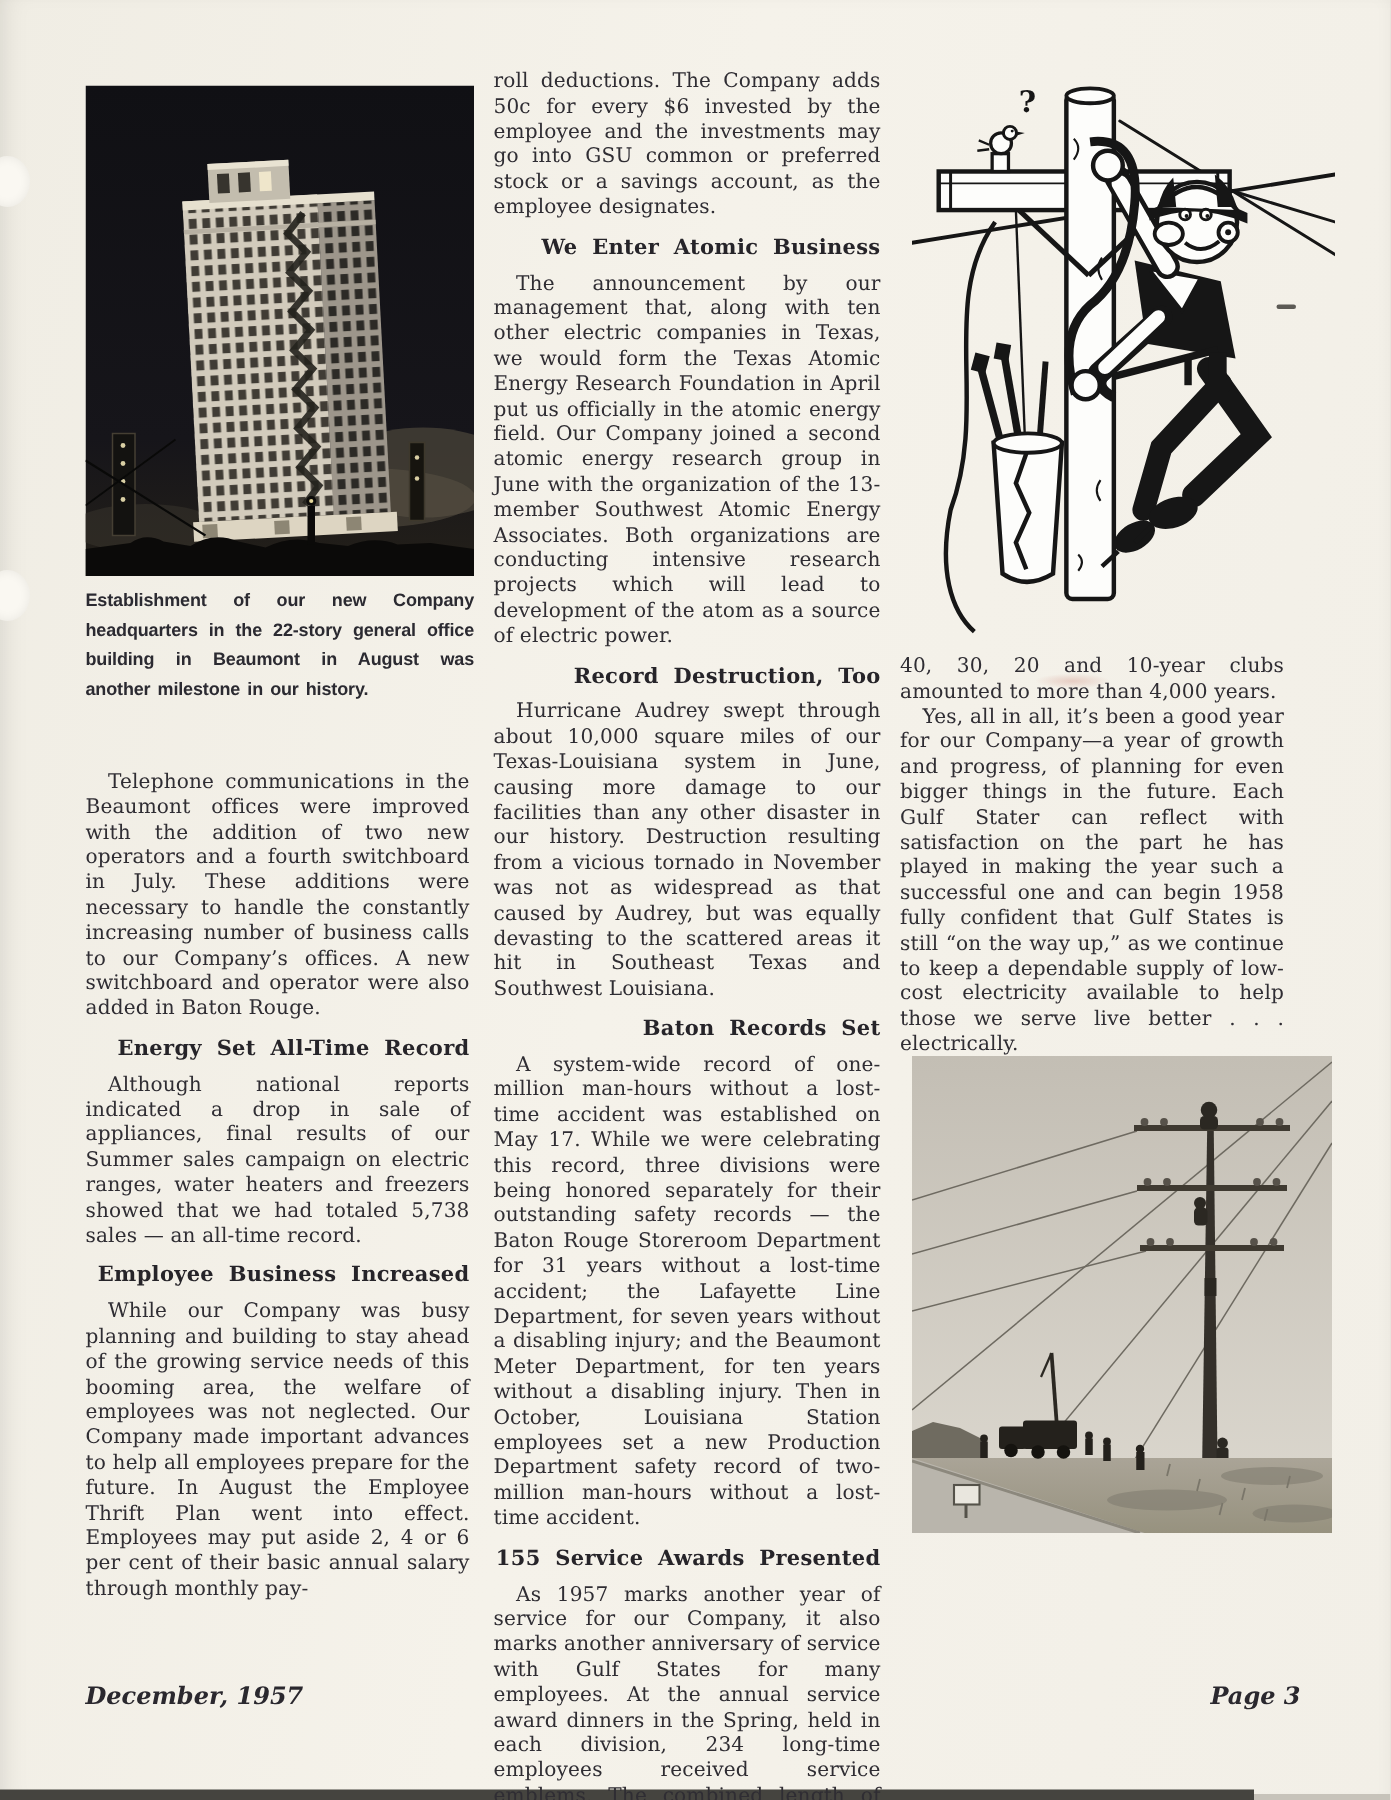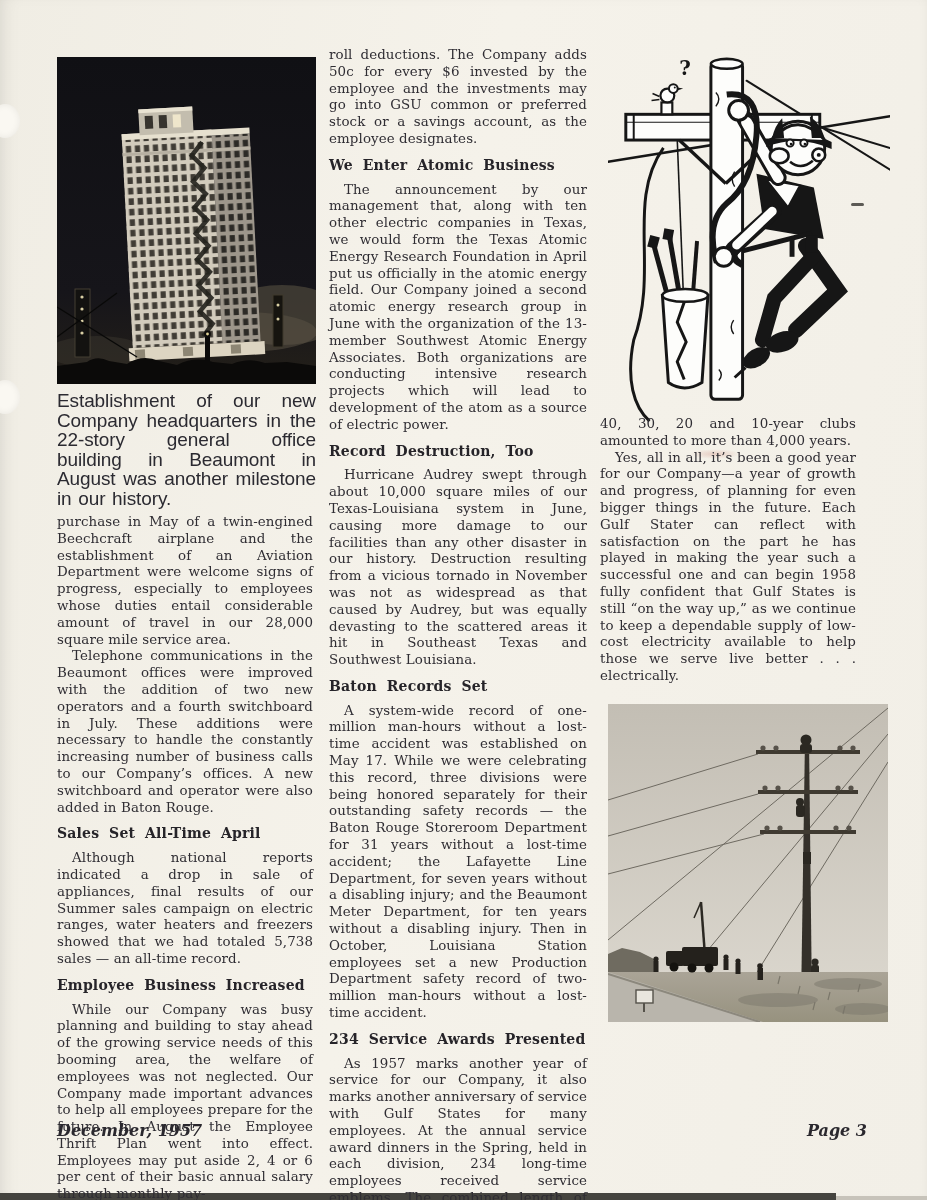--- a/index.html
+++ b/index.html
@@ -22,29 +22,29 @@
   figure{margin:0; padding:0; position:absolute;}
   .photo-building{left:57px; top:57px; width:259px; height:327px;}
   .cartoon{left:608px; top:52px; width:282px; height:373px;}
   .photo-trans{left:608px; top:704px; width:280px; height:318px;}
   figure svg{display:block;}
   
   .body-col{position:absolute; text-align:justify; font-size:13.4px; line-height:16.8px;
     letter-spacing:.1px;}
   .col-left{left:57px;  top:514px; width:256px;}
   .col-mid{left:329px;  top:47px;  width:258px;}
-  .col-right{left:600px; top:416px; width:256px;}
+  .col-right{left:600px; top:437px; width:256px;}
   .body-col p{margin:0;}
   .body-col p.indent{text-indent:15px;}
   .body-col h3{
-    margin:9px 0 8px; font-size:14px; font-weight:bold; text-align:left;
+    margin:9px 0 8px; font-size:14px; font-weight:bold; text-align:right;
     word-spacing:.34em; letter-spacing:.2px; color:#262429;}
   
-  .caption{position:absolute; font-family:"Liberation Sans", sans-serif; font-weight:normal;
-    font-size:19px; line-height:19.6px; text-align:justify; color:#2b2a31; letter-spacing:-.1px;
+  .caption{position:absolute; font-family:"Liberation Sans", sans-serif; font-weight:bold;
+    font-size:12px; line-height:19.6px; text-align:justify; color:#2b2a31; letter-spacing:-.1px;
     word-spacing:1.5px;}
   .caption-left{left:57px; top:391px; width:259px;}
   .caption-right{left:600px; top:1033px; width:266px;}
   
   .footer{position:absolute; left:57px; top:1121px; width:810px;
     font-family:"DejaVu Serif", serif; font-weight:bold; font-style:italic; font-size:16px; color:#2a282e;}
   .footer .fr{float:right;text-align:center;}
 </style>
 </head>
 <body>
@@ -108,37 +108,36 @@
       <path d="M0 309 L30 305 Q40 298 52 304 L70 307 Q85 297 102 304 L120 308 Q138 299 156 305 L175 307 Q192 300 208 306 L230 305 L259 309 L259 327 L0 327 Z" fill="#0b0a09"></path>
       <rect x="148" y="280" width="5" height="26" fill="#0b0a09"></rect>
       <circle cx="150.5" cy="277" r="3.4" fill="#0d0c0a"></circle>
         <circle cx="150.5" cy="277" r="1.4" fill="#e5d79a"></circle>
     </svg>
   </figure>
 
   <div class="caption caption-left">Establishment of our new Company headquarters in the 22-story general office building in Beaumont in August was another milestone in our history.</div>
 
   <div class="body-col col-left">
-    <p class="noindent">purchase in May of a twin-engined Beechcraft airplane and the establishment of an Aviation Department were welcome signs of progress, especially to employees whose duties entail considerable amount of travel in our 28,000 square mile service area.</p>
     <p class="indent">Telephone communications in the Beaumont offices were improved with the addition of two new operators and a fourth switchboard in July. These additions were necessary to handle the constantly increasing number of business calls to our Company’s offices. A new switchboard and operator were also added in Baton Rouge.</p>
-    <h3>Sales Set All-Time April</h3>
+    <h3>Energy Set All-Time Record</h3>
     <p class="indent">Although national reports indicated a drop in sale of appliances, final results of our Summer sales campaign on electric ranges, water heaters and freezers showed that we had totaled 5,738 sales — an all-time record.</p>
     <h3>Employee Business Increased</h3>
     <p class="indent">While our Company was busy planning and building to stay ahead of the growing service needs of this booming area, the welfare of employees was not neglected. Our Company made important advances to help all employees prepare for the future. In August the Employee Thrift Plan went into effect. Employees may put aside 2, 4 or 6 per cent of their basic annual salary through monthly pay-</p>
   </div>
 
   <div class="body-col col-mid">
     <p class="noindent">roll deductions. The Company adds 50c for every $6 invested by the employee and the investments may go into GSU common or preferred stock or a savings account, as the employee designates.</p>
     <h3>We Enter Atomic Business</h3>
     <p class="indent">The announcement by our management that, along with ten other electric companies in Texas, we would form the Texas Atomic Energy Research Foundation in April put us officially in the atomic energy field. Our Company joined a second atomic energy research group in June with the organization of the 13-member Southwest Atomic Energy Associates. Both organizations are conducting intensive research projects which will lead to development of the atom as a source of electric power.</p>
     <h3>Record Destruction, Too</h3>
     <p class="indent">Hurricane Audrey swept through about 10,000 square miles of our Texas-Louisiana system in June, causing more damage to our facilities than any other disaster in our history. Destruction resulting from a vicious tornado in November was not as widespread as that caused by Audrey, but was equally devasting to the scattered areas it hit in Southeast Texas and Southwest Louisiana.</p>
     <h3>Baton Records Set</h3>
     <p class="indent">A system-wide record of one-million man-hours without a lost-time accident was established on May 17. While we were celebrating this record, three divisions were being honored separately for their outstanding safety records — the Baton Rouge Storeroom Department for 31 years without a lost-time accident; the Lafayette Line Department, for seven years without a disabling injury; and the Beaumont Meter Department, for ten years without a disabling injury. Then in October, Louisiana Station employees set a new Production Department safety record of two-million man-hours without a lost-time accident.</p>
-    <h3>234 Service Awards Presented</h3>
+    <h3>155 Service Awards Presented</h3>
     <p class="indent">As 1957 marks another year of service for our Company, it also marks another anniversary of service with Gulf States for many employees. At the annual service award dinners in the Spring, held in each division, 234 long-time employees received service emblems. The combined length of service of these Gulf Staters who became eligible in 1957 to join the 50,</p>
   </div>
 
   <figure class="cartoon">
     <svg viewBox="0 0 285 375" width="282" height="373">
       <g stroke="#161616" stroke-linecap="round" fill="none">
         <line x1="0" y1="110" x2="285" y2="64" stroke-width="2.6"></line>
         <line x1="140" y1="28" x2="285" y2="118" stroke-width="2"></line>
         <line x1="212" y1="74" x2="285" y2="96" stroke-width="2"></line>
       </g>

